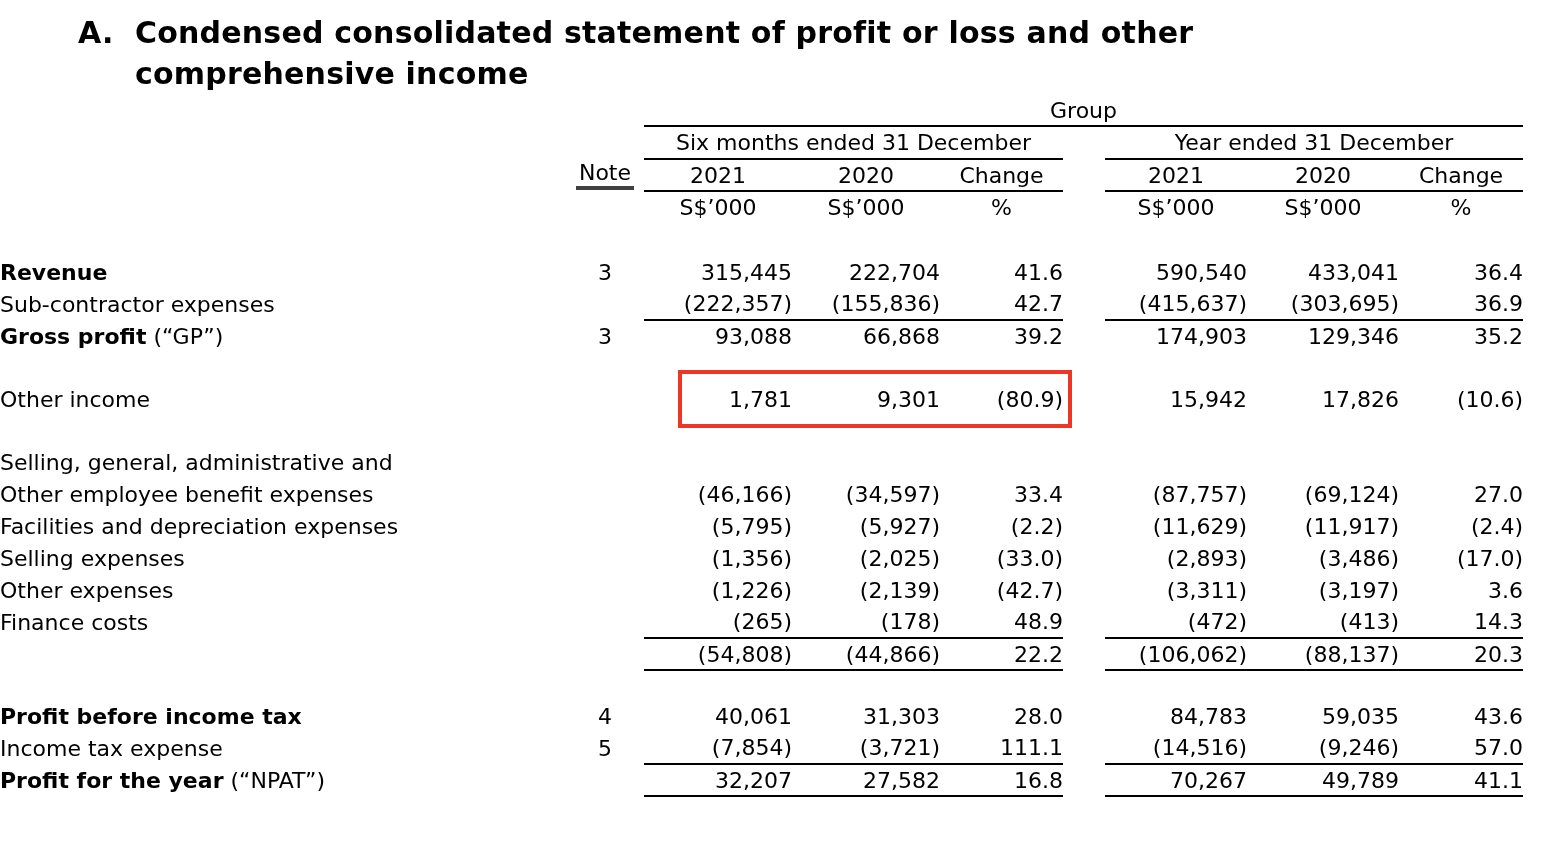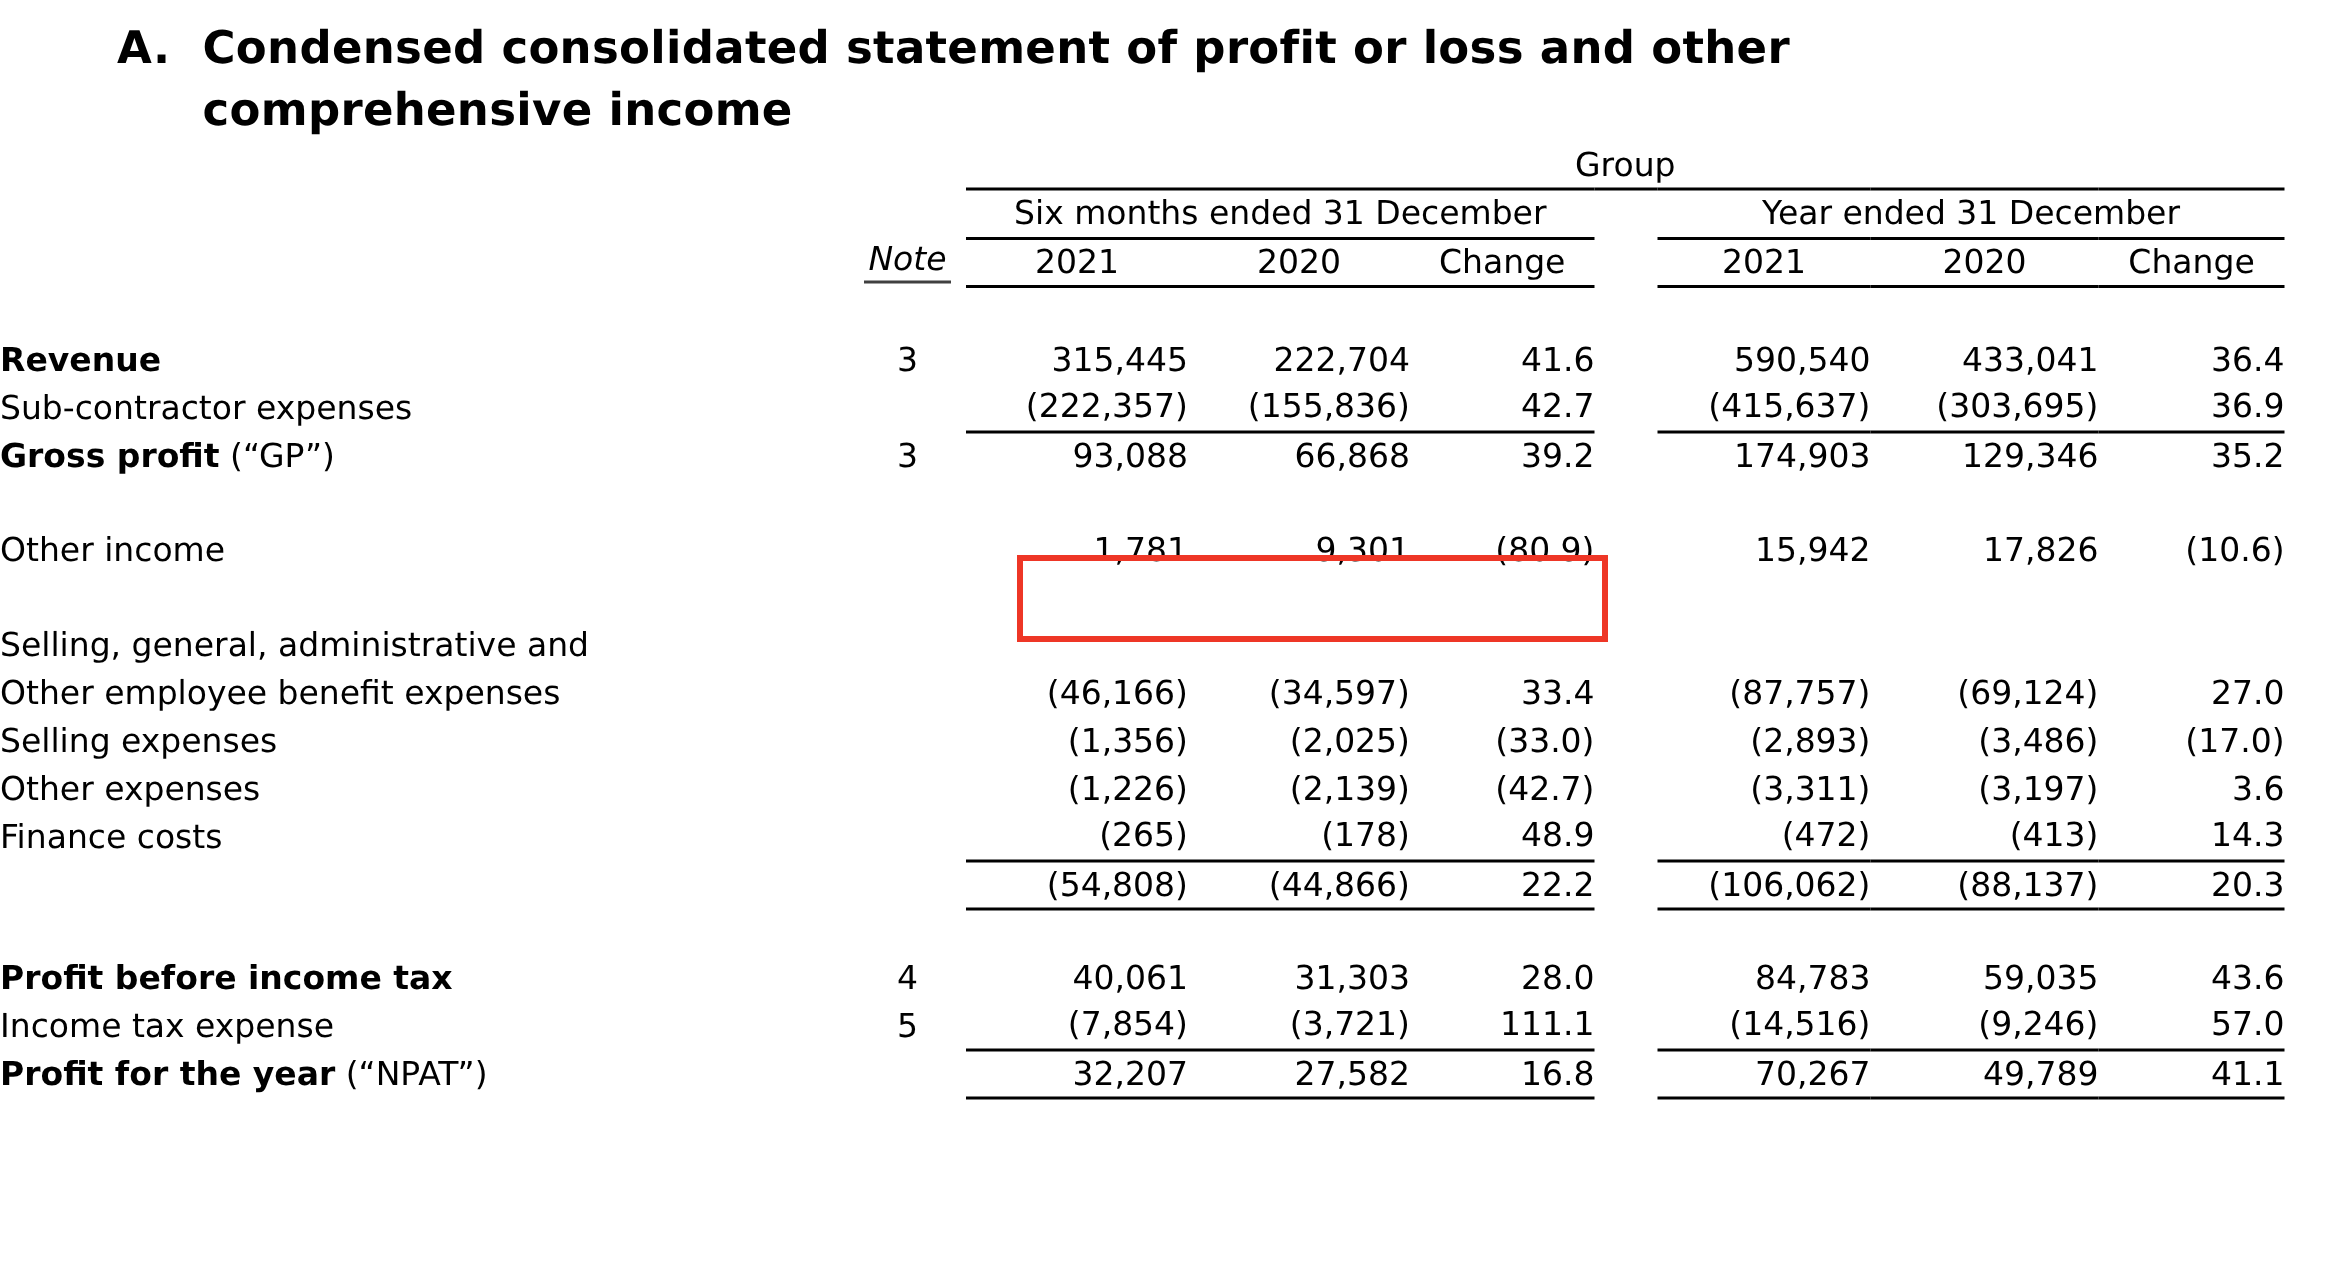--- a/index.html
+++ b/index.html
@@ -37,21 +37,21 @@
     white-space: nowrap;
     overflow: visible;
   }
   tr.hr1 { height: 30px; }
   tr.hr2 { height: 33px; }
   tr.hr3 { height: 32px; }
   tr.hr4 { height: 32px; }
   #fin-table tbody tr { height: 32px; }
   .hcell { text-align: center; }
   .h-rule { border-bottom: 2px solid #000; }
-  .note-u { display: inline-block; border-bottom: 2px solid #404040; padding: 0 3px 1px 3px; font-style: italic; }
+  .note-u { display: inline-block; border-bottom: 4px solid #404040; padding: 0 3px 1px 3px; }
   .lbl { text-align: left; padding-left: 80px; }
   .lbl.ind { padding-left: 96px; }
   .note { text-align: center; }
   .num { text-align: right; }
   .num.pp { padding-right: 10px; }  
   .rule { border-bottom: 2px solid #000; }
   .b { font-weight: bold; }
   #red-box {
     position: absolute;
     box-sizing: border-box;
@@ -99,20 +99,30 @@
         <td></td>
         <td class="hcell"><span class="note-u">Note</span></td>
         <td class="hcell h-rule">2021</td>
         <td class="hcell h-rule">2020</td>
         <td class="hcell h-rule">Change</td>
         <td></td>
         <td class="hcell h-rule">2021</td>
         <td class="hcell h-rule">2020</td>
         <td class="hcell h-rule">Change</td>
       </tr>
+      <tr class="hr4">
+        <td colspan="2"></td>
+        <td class="hcell">S$’000</td>
+        <td class="hcell">S$’000</td>
+        <td class="hcell">%</td>
+        <td></td>
+        <td class="hcell">S$’000</td>
+        <td class="hcell">S$’000</td>
+        <td class="hcell">%</td>
+      </tr>
     </thead>
     <tbody>
         <tr style="height: 33px;">
           <td colspan="9"></td>
         </tr>
         <tr>
           <td class="lbl"><span class="b">Revenue</span></td>
           <td class="note">3</td>
           <td class="num pp">315,445</td>
           <td class="num pp">222,704</td>
@@ -177,20 +187,31 @@
           <td class="note"></td>
           <td class="num">(46,166)</td>
           <td class="num">(34,597)</td>
           <td class="num pp">33.4</td>
           <td class="gap"></td>
           <td class="num">(87,757)</td>
           <td class="num">(69,124)</td>
           <td class="num pp">27.0</td>
         </tr>
         <tr>
+          <td class="lbl ind"><span>Facilities and depreciation expenses</span></td>
+          <td class="note"></td>
+          <td class="num">(5,795)</td>
+          <td class="num">(5,927)</td>
+          <td class="num">(2.2)</td>
+          <td class="gap"></td>
+          <td class="num">(11,629)</td>
+          <td class="num">(11,917)</td>
+          <td class="num">(2.4)</td>
+        </tr>
+        <tr>
           <td class="lbl ind"><span>Selling expenses</span></td>
           <td class="note"></td>
           <td class="num">(1,356)</td>
           <td class="num">(2,025)</td>
           <td class="num">(33.0)</td>
           <td class="gap"></td>
           <td class="num">(2,893)</td>
           <td class="num">(3,486)</td>
           <td class="num">(17.0)</td>
         </tr>

